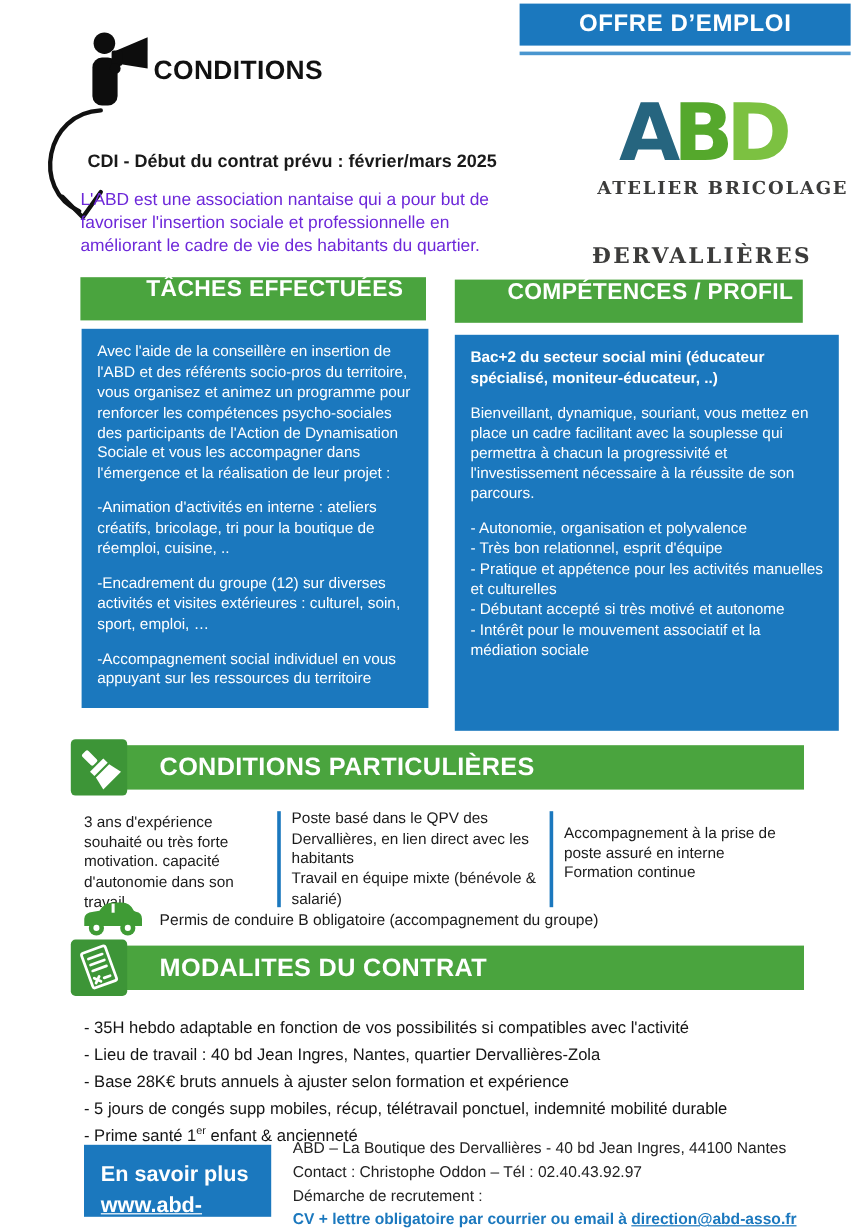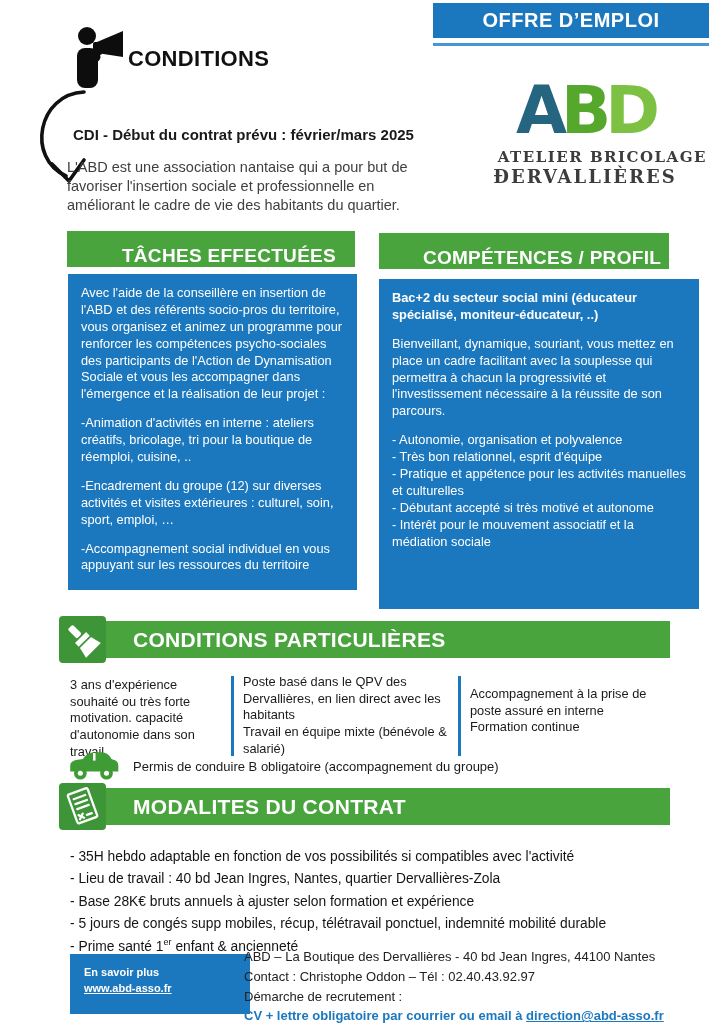--- a/index.html
+++ b/index.html
@@ -10,34 +10,34 @@
   .offre-banner { position:absolute; left:433px; top:3px; width:276px; height:35px;
     background:#1b78be; color:#fff; font-weight:bold; font-size:20px;
     display:flex; align-items:center; justify-content:center; letter-spacing:.5px; }
   .offre-underline { position:absolute; left:433px; top:43px; width:276px; height:3px; background:#4a96cf; }
 
   .megaphone { position:absolute; left:72px; top:26px; }
   .recherche { position:absolute; left:128px; top:46px; font-size:22px; font-weight:bold; color:#111; letter-spacing:.3px; }
   .curved-arrow { position:absolute; left:24px; top:86px; }
   .job-title { position:absolute; left:73px; top:80px; width:400px; font-size:25px; font-weight:bold; color:#151515; letter-spacing:.2px; }
   .contract { position:absolute; left:73px; top:126px; font-size:15px; font-weight:bold; color:#1a1a1a; }
-  .intro { position:absolute; left:67px; top:158px; width:378px; font-size:14.5px; color:#404040; line-height:1.32; }
+  .intro { position:absolute; left:67px; top:158px; width:378px; font-size:14.5px; color:#6d28d9; line-height:1.32; }
 
   
   .logo { position:absolute; left:463px; top:78px; width:244px; text-align:center; }
   .logo-letters { font-size:66px; font-weight:800; line-height:1; letter-spacing:-6px; font-family:"DejaVu Sans", sans-serif; }
   .logo-a { color:#26657f; }
   .logo-b { color:#55a82c; }
   .logo-d { color:#7cc141; }
   .logo-line1 { margin-top:4px; font-family:"DejaVu Serif", serif; font-weight:bold; font-size:15px; letter-spacing:1.5px; color:#3c3c3b;text-align:right; }
-  .logo-line2 { font-family:"DejaVu Serif", serif; font-weight:bold; font-size:18px; letter-spacing:2px; color:#3c3c3b; }
+  .logo-line2 { font-family:"DejaVu Serif", serif; font-weight:bold; font-size:18px; letter-spacing:2px; color:#3c3c3b;margin-top:37px; }
 
   
   .green-header { position:absolute; background:#4aa43e; color:#fff; font-weight:bold; font-size:19px;
-    display:flex; align-items:flex-end; justify-content:center; letter-spacing:.3px;padding-left:36px; }
+    display:flex; align-items:flex-start; justify-content:center; letter-spacing:.3px;padding-left:36px; }
   .gh-left  { left:67px;  top:231px; width:288px; height:36px; }
   .gh-right { left:379px; top:233px; width:290px; height:36px; }
 
   .blue-box { position:absolute; background:#1b78be; color:#fff; font-size:12.8px; line-height:1.32; padding:11px 13px; }
   .bb-left  { left:68px;  top:274px; width:289px; min-height:316px; }
   .bb-right { left:379px; top:279px; width:320px; min-height:330px; }
   .blue-box p { margin-bottom:12px; }
   .blue-box p:last-child { margin-bottom:0; }
   .bb-lead { font-weight:bold; }
 
@@ -61,22 +61,22 @@
   .div2 { left:458px; }
 
   .car-icon { position:absolute; left:66px; top:748px; }
   .permis { position:absolute; left:133px; top:759px; font-size:13px; color:#1a1a1a; }
 
   
   .modalites-list { position:absolute; left:70px; top:846px; width:610px; font-size:13.8px; color:#141414; line-height:1.62; }
   .modalites-list sup { font-size:9px; vertical-align:super; }
 
   
-  .footer-box { position:absolute; left:70px; top:954px; width:180px; height:60px; background:#1b78be;
-    color:#fff; font-size:11px; font-weight:bold; padding:11px 14px; line-height:1.45; }
+  .footer-box { position:absolute; left:70px; top:954px; width:156px; height:60px; background:#1b78be;
+    color:#fff; font-size:18px; font-weight:bold; padding:11px 14px; line-height:1.45; }
   .footer-box .website { text-decoration:underline; cursor:pointer; display:inline-block; }
   .contact-block { position:absolute; left:244px; top:947px; width:450px; font-size:13px; color:#222; line-height:1.52; }
   .contact-block .cv-line { color:#1b78be; font-weight:bold; }
   .contact-block .email { text-decoration:underline; cursor:pointer; }
 </style>
 </head>
 <body>
 
 <div class="page">
 

